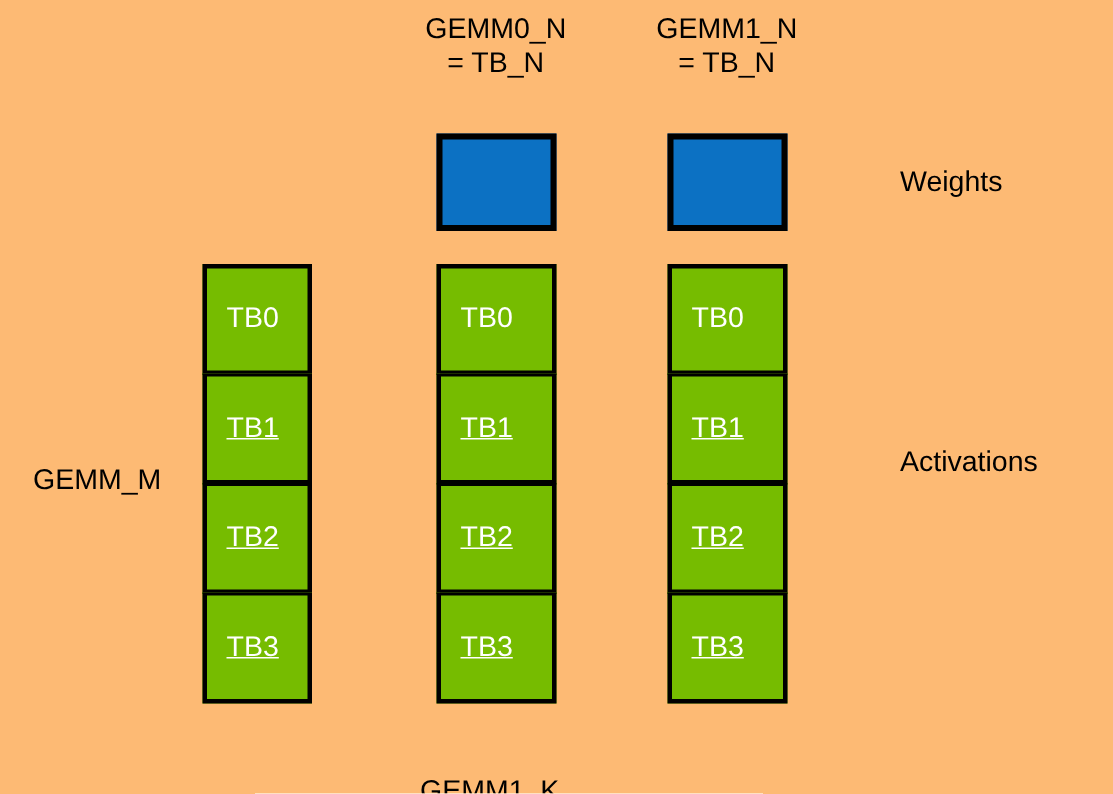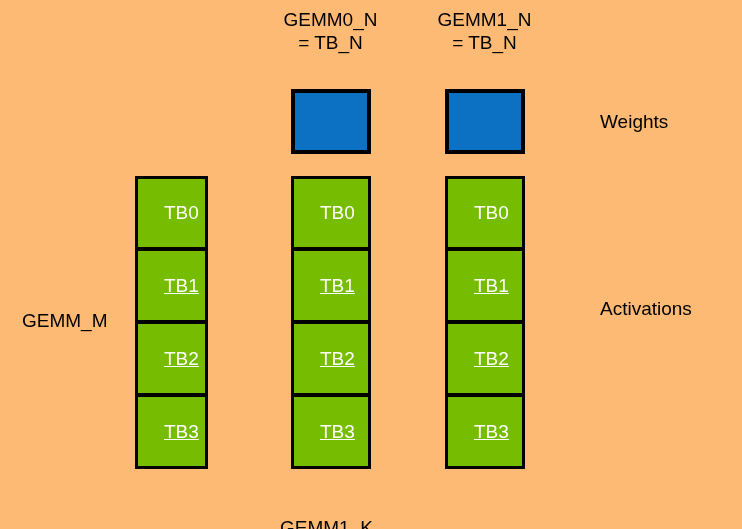--- a/index.html
+++ b/index.html
@@ -49,21 +49,21 @@
   }
   .act-cell {
     background: #76bc00;
     border: 3px solid #000000;
     box-sizing: border-box;
     height: 74px;
     display: flex;
     align-items: center;
     color: #ffffff;
     font-size: 19px;
-    padding-left: 26px;
+    padding-left: 13px;
   }
   .act-cell + .act-cell {
     border-top: 2px solid #000000;
     margin-top: -1px;
     text-decoration: underline;
   }
 </style>
 </head>
 <body>
 

